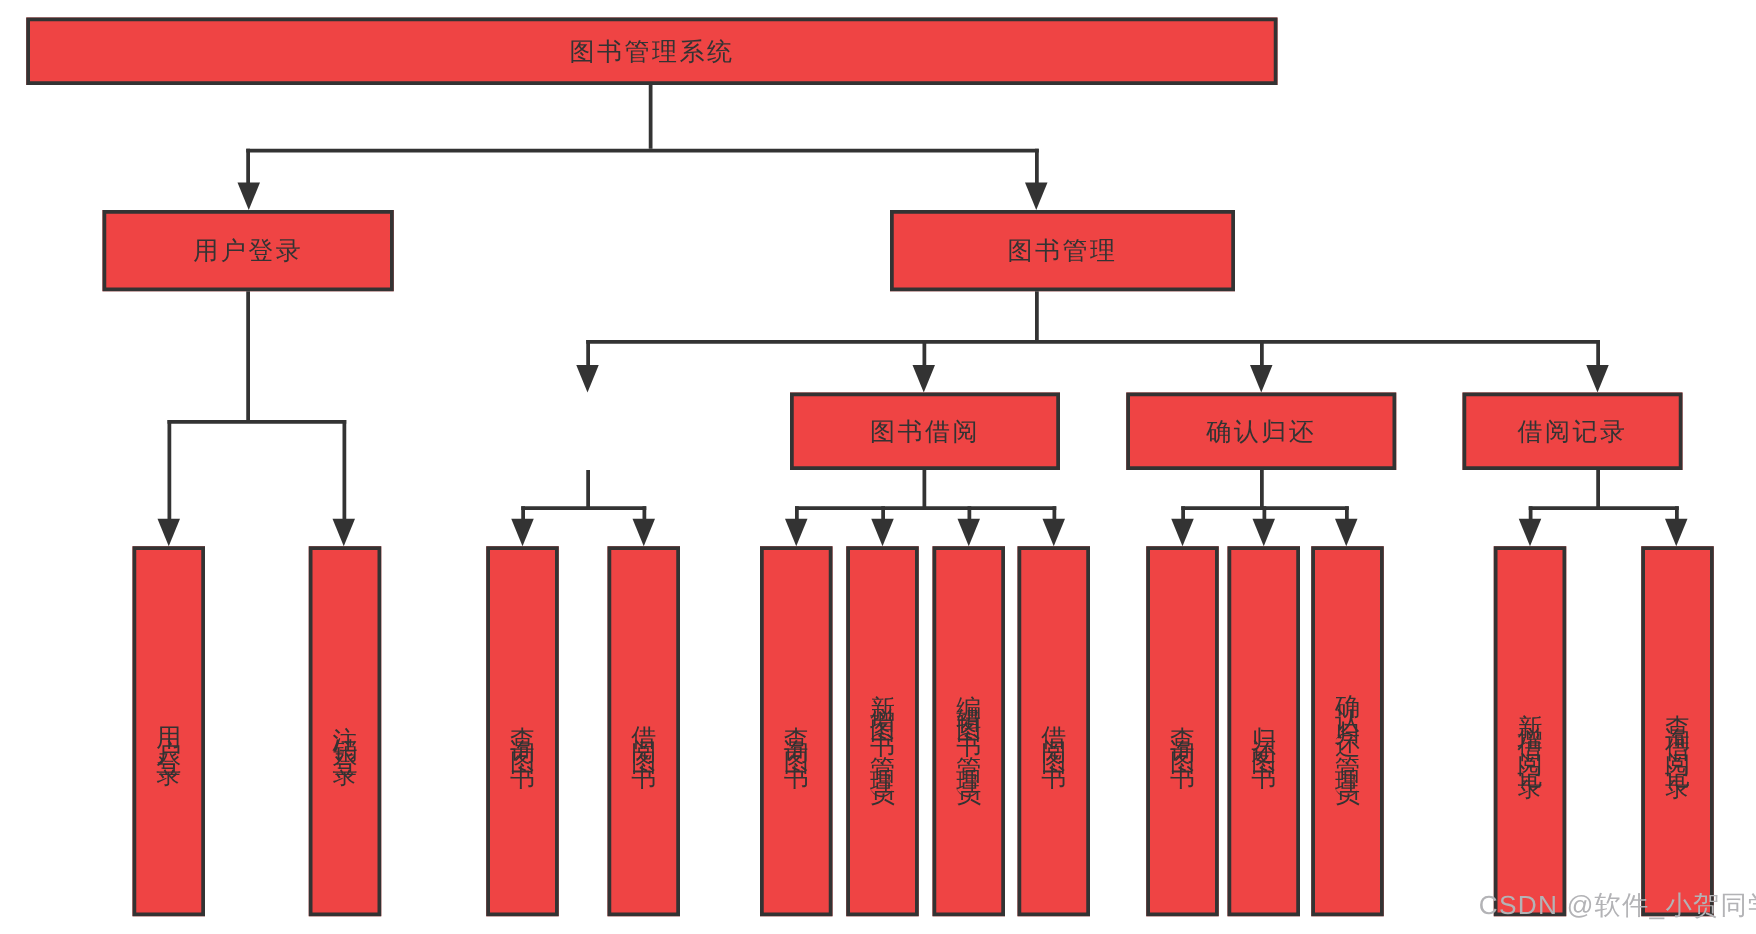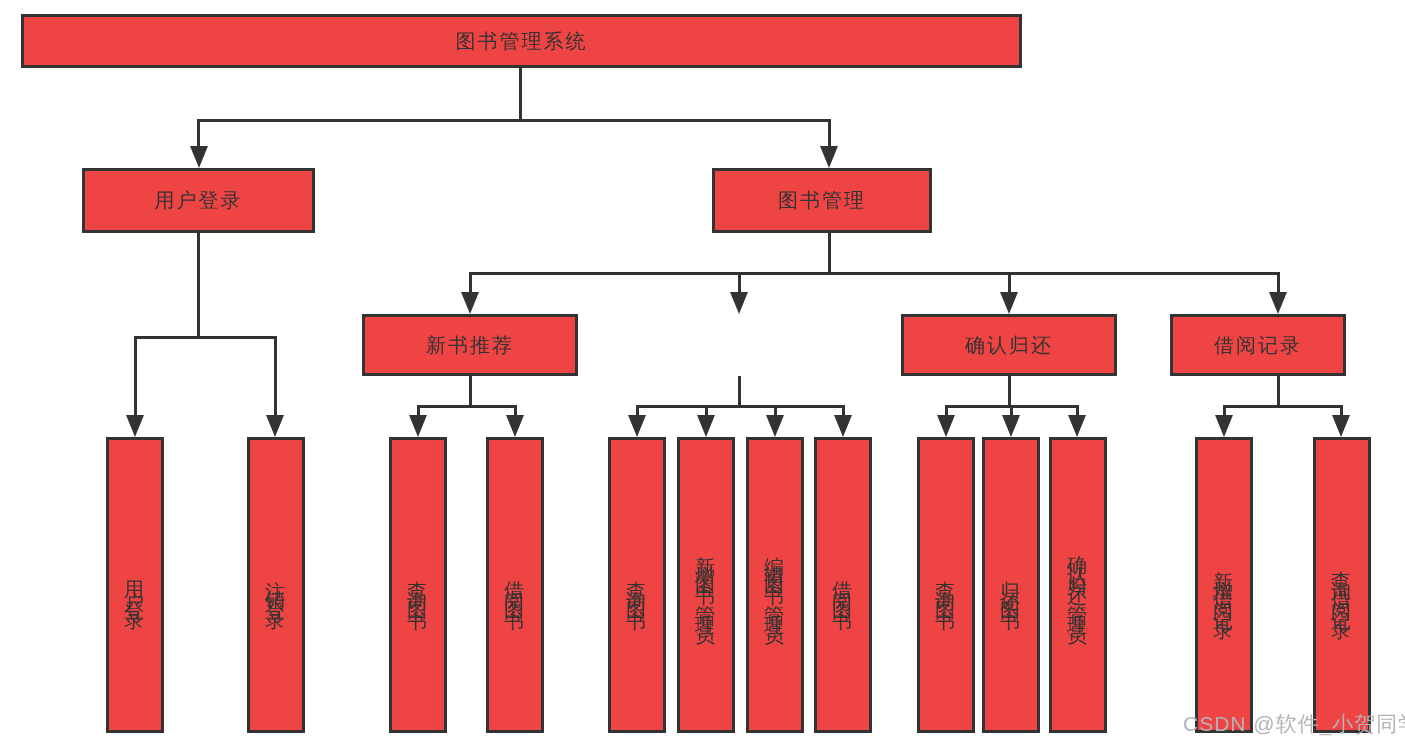--- a/index.html
+++ b/index.html
@@ -39,41 +39,41 @@
   <div class="box" style="left:21px;top:14px;width:1001px;height:54px">图书管理系统</div>
 
   <div class="ln" style="left:519px;top:68px;width:3px;height:51px"></div>
   <div class="ln" style="left:197px;top:119px;width:634px;height:3px"></div>
   <div class="ln" style="left:197px;top:119px;width:3px;height:28px"></div>
   <div class="ln" style="left:828px;top:119px;width:3px;height:28px"></div>
   <div class="arr" style="left:190px;top:146px"></div>
   <div class="arr" style="left:820px;top:146px"></div>
 
   <div class="box" style="left:82px;top:168px;width:233px;height:65px">用户登录</div>
-  <div class="box" style="left:712px;top:168px;width:220px;height:65px">图书管理</div>
+  <div class="box" style="left:712px;top:168px;width:276px;height:65px">图书管理</div>
 
   <div class="ln" style="left:197px;top:233px;width:3px;height:103px"></div>
   <div class="ln" style="left:134px;top:336px;width:143px;height:3px"></div>
   <div class="ln" style="left:134px;top:336px;width:3px;height:80px"></div>
   <div class="ln" style="left:274px;top:336px;width:3px;height:80px"></div>
   <div class="arr" style="left:126px;top:415px"></div>
   <div class="arr" style="left:266px;top:415px"></div>
 
   <div class="ln" style="left:828px;top:233px;width:3px;height:41px"></div>
   <div class="ln" style="left:469px;top:272px;width:811px;height:3px"></div>
   <div class="ln" style="left:469px;top:272px;width:3px;height:22px"></div>
   <div class="ln" style="left:738px;top:272px;width:3px;height:22px"></div>
   <div class="ln" style="left:1008px;top:272px;width:3px;height:22px"></div>
   <div class="ln" style="left:1277px;top:272px;width:3px;height:22px"></div>
   <div class="arr" style="left:461px;top:292px"></div>
   <div class="arr" style="left:730px;top:292px"></div>
   <div class="arr" style="left:1000px;top:292px"></div>
   <div class="arr" style="left:1269px;top:292px"></div>
 
-  <div class="box" style="left:362px;top:314px;width:216px;height:62px">新书推荐</div>
+  <div class="box" style="left:632px;top:314px;width:216px;height:62px">图书借阅</div>
   <div class="box" style="left:901px;top:314px;width:216px;height:62px">确认归还</div>
   <div class="box" style="left:1170px;top:314px;width:176px;height:62px">借阅记录</div>
 
   <div class="ln" style="left:469px;top:376px;width:3px;height:31px"></div>
   <div class="ln" style="left:417px;top:405px;width:100px;height:3px"></div>
   <div class="ln" style="left:417px;top:405px;width:3px;height:12px"></div>
   <div class="ln" style="left:514px;top:405px;width:3px;height:12px"></div>
   <div class="arr" style="left:409px;top:415px"></div>
   <div class="arr" style="left:506px;top:415px"></div>
 

